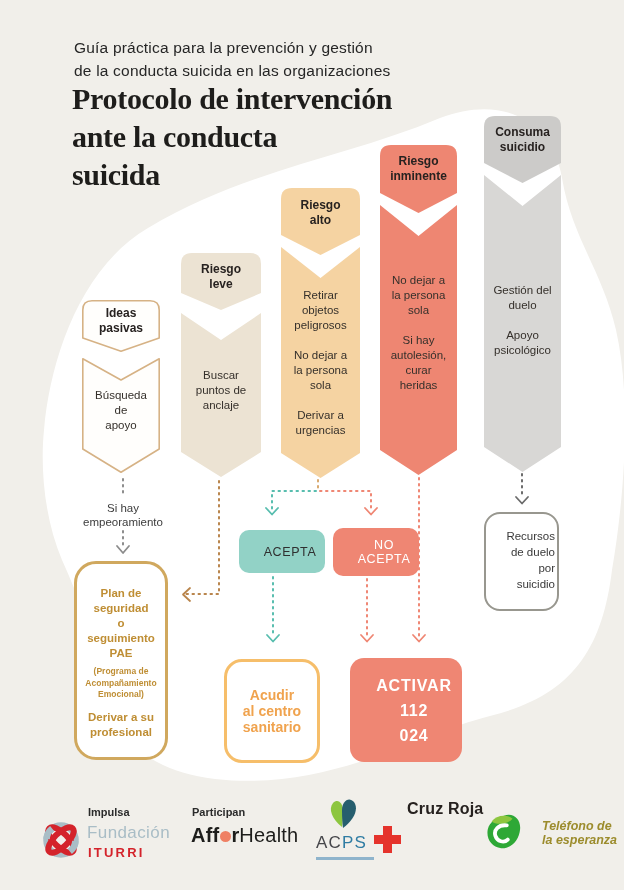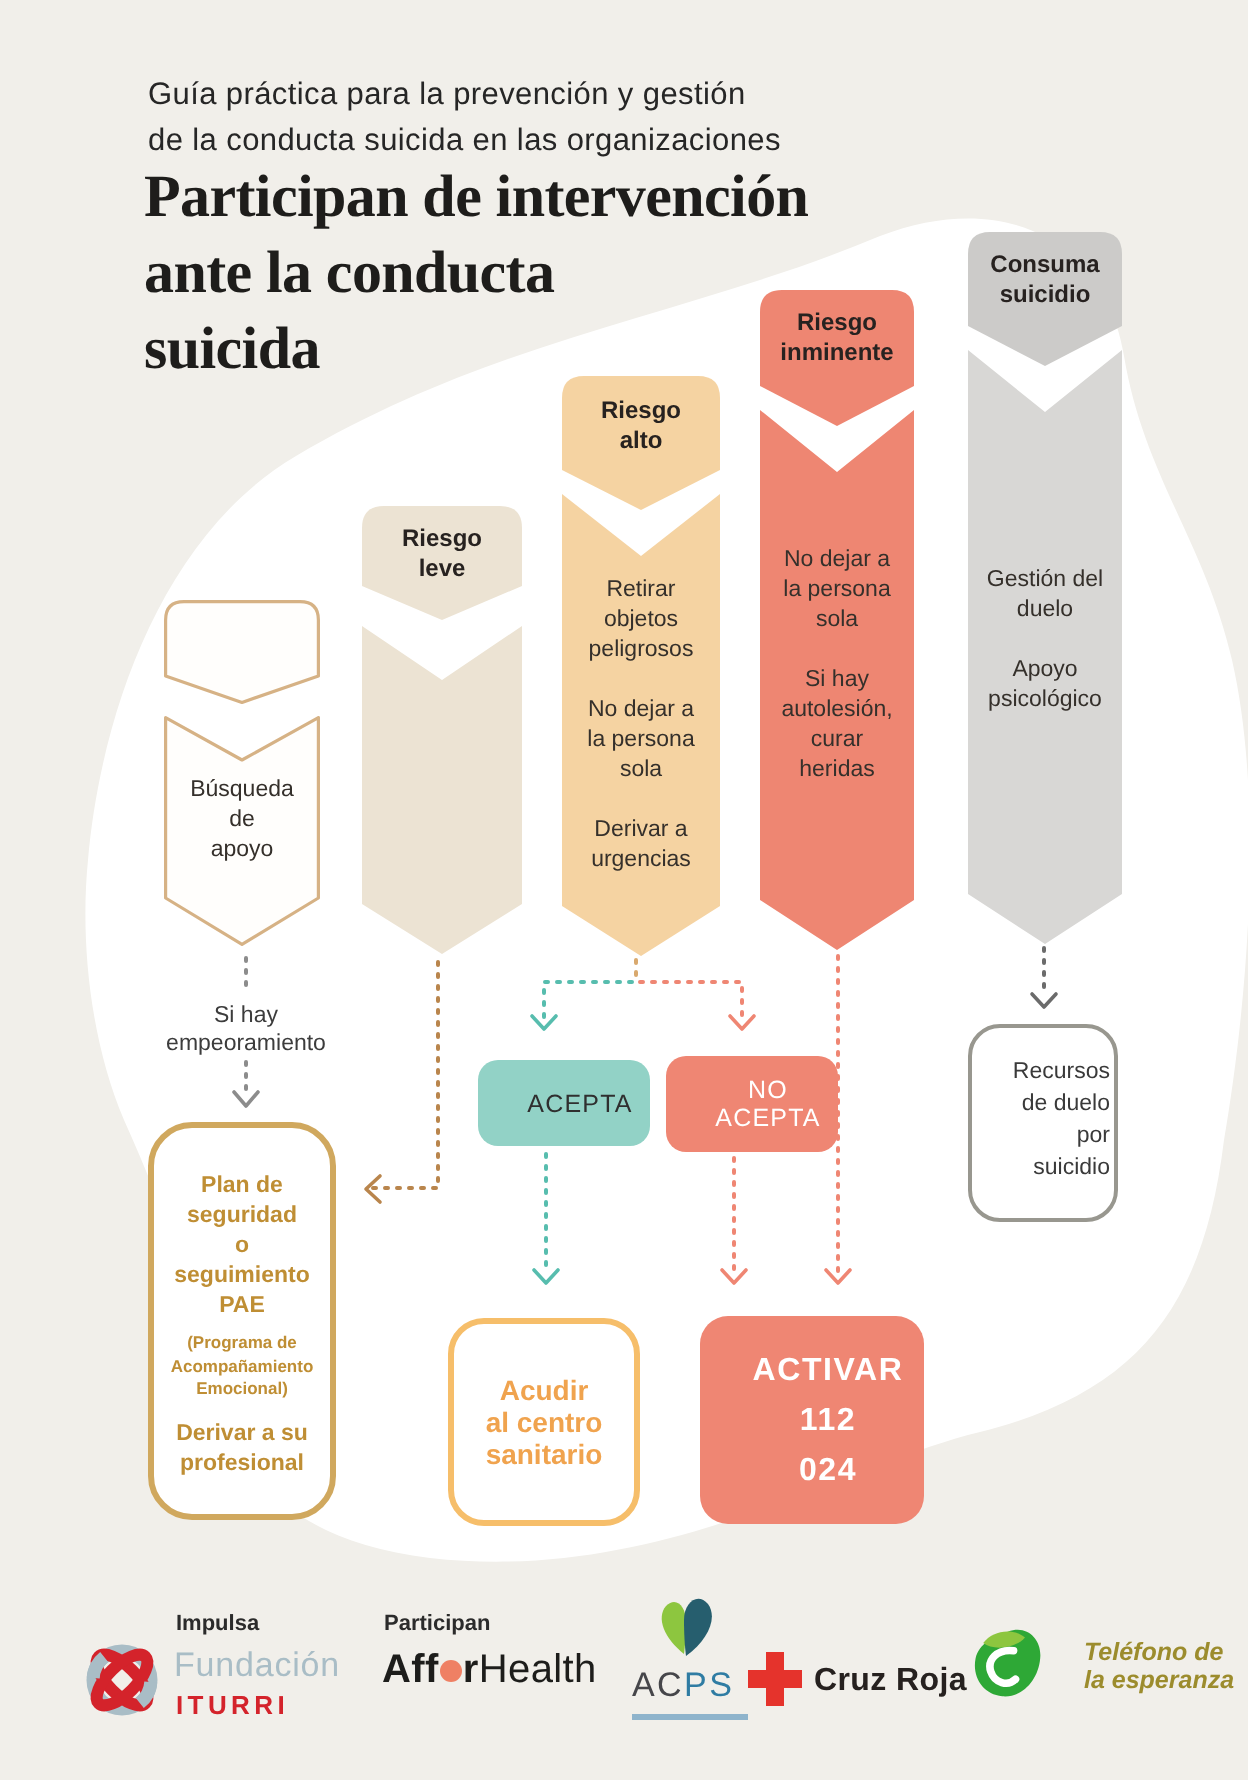--- a/index.html
+++ b/index.html
@@ -77,42 +77,47 @@
       <path d="M361,635 L367,641.5 L373,635" stroke="#ef8673" stroke-width="1.8"></path>
       <path d="M419,478 V637" stroke="#ef8673" stroke-width="2" stroke-dasharray="1.5 4.5"></path>
       <path d="M413,635 L419,641.5 L425,635" stroke="#ef8673" stroke-width="1.8"></path>
       <path d="M522,474 V498" stroke="#6b6b6b" stroke-width="2" stroke-dasharray="1.5 4.5"></path>
       <path d="M516,497 L522,503.5 L528,497" stroke="#6b6b6b" stroke-width="1.8"></path>
     </g>
   </svg>
 
   <div class="abs subtitle pre" style="left:74px;top:36px;width:440px;">Guía práctica para la prevención y gestión
 de la conducta suicida en las organizaciones</div>
-  <div class="abs title pre" style="left:72px;top:80px;width:440px;">Participan de intervención
+  <div class="abs title pre" style="left:72px;top:80px;width:440px;">Protocolo de intervención
 ante la conducta
 suicida</div>
 
   <svg class="abs" style="left:82px;top:300px;" width="78" height="52" viewBox="0 0 78 52">
     <path d="M10,0.8 H68 Q77.2,0.8 77.2,10 V38 L39,51.2 L0.8,38 V10 Q0.8,0.8 10,0.8 Z" fill="#fffefc" stroke="#d6b285" stroke-width="1.6" stroke-linejoin="round"></path>
   </svg>
+  <div class="abs colhead ctr pre" style="left:82px;top:306px;width:78px;">Ideas
+pasivas</div>
   <svg class="abs" style="left:82px;top:358px;" width="78" height="115" viewBox="0 0 78 115">
     <path d="M0.8,0.8 L39,22 L77.2,0.8 V91 L39,114.2 L0.8,91 Z" fill="#fffefc" stroke="#d6b285" stroke-width="1.6" stroke-linejoin="round"></path>
   </svg>
   <div class="abs colbody ctr pre" style="left:82px;top:388px;width:78px;">Búsqueda
 de
 apoyo</div>
 
   <svg class="abs" style="left:181px;top:253px;" width="80" height="57" viewBox="0 0 80 57">
     <path d="M11,0 H69 Q80,0 80,11 V40 L40,57 L0,40 V11 Q0,0 11,0 Z" fill="#ece3d3"></path>
   </svg>
   <div class="abs colhead ctr pre" style="left:181px;top:262px;width:80px;">Riesgo
 leve</div>
   <svg class="abs" style="left:181px;top:313px;" width="80" height="164" viewBox="0 0 80 164">
     <path d="M0,0 L40,27 L80,0 V139 L40,164 L0,139 Z" fill="#ece3d3"></path>
   </svg>
+  <div class="abs colbody ctr pre" style="left:181px;top:368px;width:80px;">Buscar
+puntos de
+anclaje</div>
 
   <svg class="abs" style="left:281px;top:188px;" width="79" height="67" viewBox="0 0 79 67">
     <path d="M11,0 H68 Q79,0 79,11 V47 L39.5,67 L0,47 V11 Q0,0 11,0 Z" fill="#f5d3a2"></path>
   </svg>
   <div class="abs colhead ctr pre" style="left:281px;top:198px;width:79px;">Riesgo
 alto</div>
   <svg class="abs" style="left:281px;top:247px;" width="79" height="231" viewBox="0 0 79 231">
     <path d="M0,0 L39.5,31 L79,0 V206 L39.5,231 L0,206 Z" fill="#f5d3a2"></path>
   </svg>
   <div class="abs colbody ctr pre" style="left:281px;top:288px;width:79px;">Retirar
@@ -218,21 +223,21 @@
     <path d="M16,31 C27,23 32,12 27,5 C22,-1 15,4 15,13 C15,21 15.5,27 16,31 Z" fill="#265e6e"></path>
   </svg>
   <div class="abs acps-txt" style="left:316px;top:833px;">
     <span class="acps-ac">AC</span><span class="acps-ps">PS</span>
   </div>
   <div class="acps-line" style="left:316px;top:857px;width:58px;height:2.5px;"></div>
 
   <svg class="abs" style="left:374px;top:826px;" width="27" height="27" viewBox="0 0 27 27">
     <path d="M9,0 h9 v9 h9 v9 h-9 v9 h-9 v-9 h-9 v-9 h9 Z" fill="#e5332c"></path>
   </svg>
-  <div class="abs cruz-txt" style="left:407px;top:832px;">Cruz Roja</div>
+  <div class="abs cruz-txt" style="left:407px;top:800px;">Cruz Roja</div>
 
   <svg class="abs" style="left:484px;top:812px;" width="38" height="40" viewBox="0 0 40 40">
     <path d="M21,3 C31,-1 39,7 38,17 C37,29 28,38 18,37 C8,36 2,27 4,17 C6,9 13,6 21,3 Z" fill="#2ea836"></path>
     <path d="M8,9 C13,2 24,1 30,6 C25,12 13,13 8,9 Z" fill="#8dc63f"></path>
     <path d="M24,13 C15,12 10,18 12,24 C14,30 21,32 25,28" fill="none" stroke="#fff" stroke-width="4" stroke-linecap="round"></path>
   </svg>
   <div class="abs tele-txt pre" style="left:542px;top:820px;">Teléfono de
 la esperanza</div>
 
 </div>

